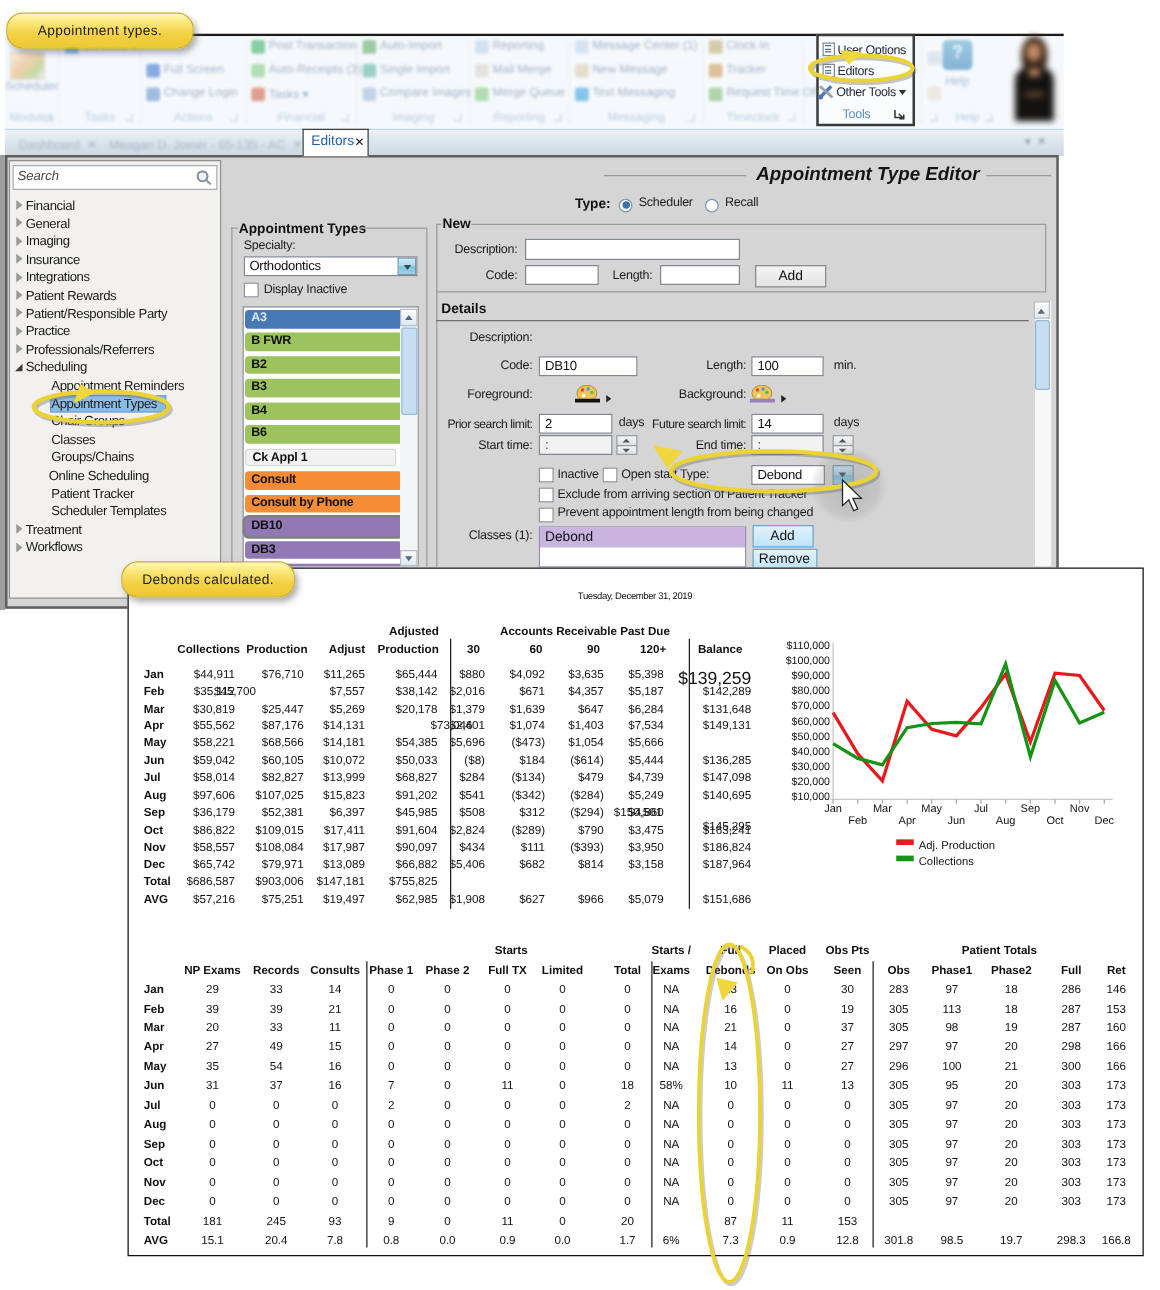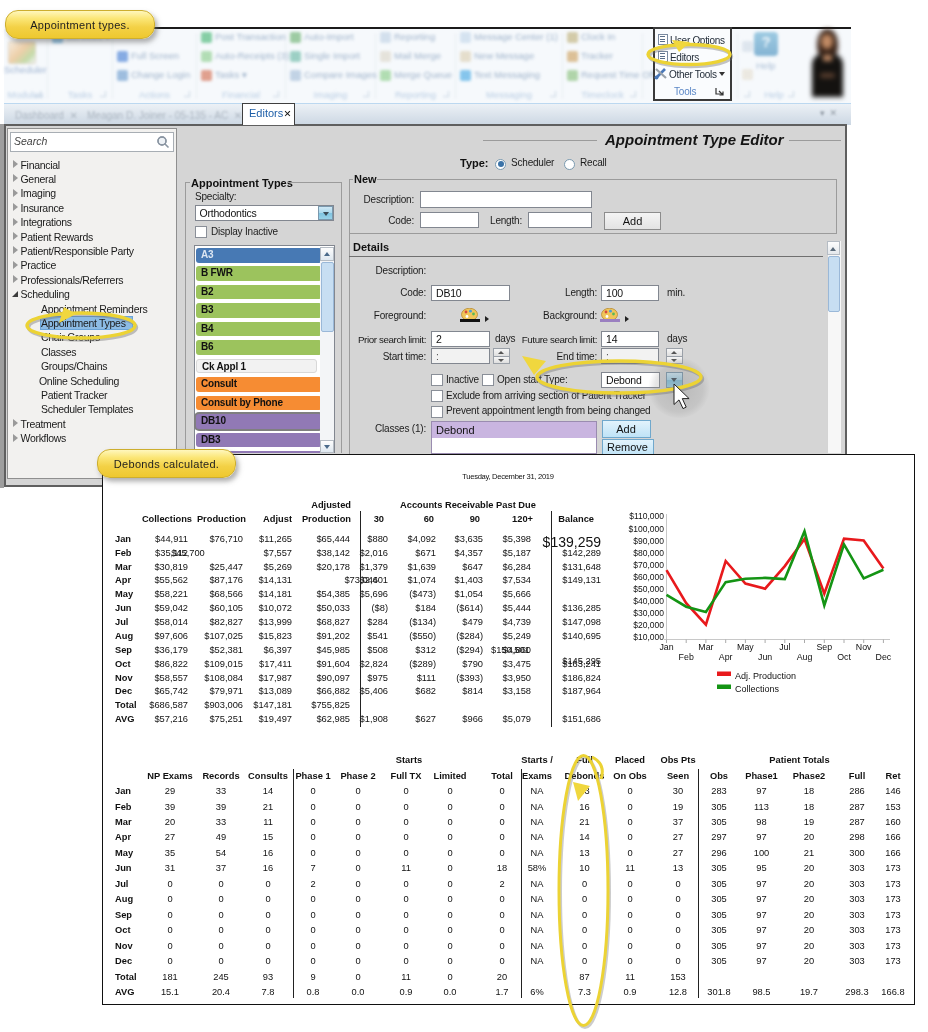--- a/index.html
+++ b/index.html
@@ -395,21 +395,21 @@
 <div class="cell" style="left:326px;top:617.0px;width:110px;text-align:right;font-size:9.3px;z-index:6;">($134)</div>
 <div class="cell" style="left:373px;top:617.0px;width:110px;text-align:right;font-size:9.3px;z-index:6;">$479</div>
 <div class="cell" style="left:421px;top:617.0px;width:110px;text-align:right;font-size:9.3px;z-index:6;">$4,739</div>
 <div class="cell" style="left:491px;top:617.0px;width:110px;text-align:right;font-size:9.3px;z-index:6;">$147,098</div>
 <div class="hcell" style="left:115px;top:630.9px;z-index:6;">Aug</div>
 <div class="cell" style="left:78px;top:630.9px;width:110px;text-align:right;font-size:9.3px;z-index:6;">$97,606</div>
 <div class="cell" style="left:133px;top:630.9px;width:110px;text-align:right;font-size:9.3px;z-index:6;">$107,025</div>
 <div class="cell" style="left:182px;top:630.9px;width:110px;text-align:right;font-size:9.3px;z-index:6;">$15,823</div>
 <div class="cell" style="left:240px;top:630.9px;width:110px;text-align:right;font-size:9.3px;z-index:6;">$91,202</div>
 <div class="cell" style="left:278px;top:630.9px;width:110px;text-align:right;font-size:9.3px;z-index:6;">$541</div>
-<div class="cell" style="left:326px;top:630.9px;width:110px;text-align:right;font-size:9.3px;z-index:6;">($550)</div>
+<div class="cell" style="left:326px;top:630.9px;width:110px;text-align:right;font-size:9.3px;z-index:6;">($342)</div>
 <div class="cell" style="left:373px;top:630.9px;width:110px;text-align:right;font-size:9.3px;z-index:6;">($284)</div>
 <div class="cell" style="left:421px;top:630.9px;width:110px;text-align:right;font-size:9.3px;z-index:6;">$5,249</div>
 <div class="cell" style="left:491px;top:630.9px;width:110px;text-align:right;font-size:9.3px;z-index:6;">$140,695</div>
 <div class="hcell" style="left:115px;top:644.8px;z-index:6;">Sep</div>
 <div class="cell" style="left:78px;top:644.8px;width:110px;text-align:right;font-size:9.3px;z-index:6;">$36,179</div>
 <div class="cell" style="left:133px;top:644.8px;width:110px;text-align:right;font-size:9.3px;z-index:6;">$52,381</div>
 <div class="cell" style="left:182px;top:644.8px;width:110px;text-align:right;font-size:9.3px;z-index:6;">$6,397</div>
 <div class="cell" style="left:240px;top:644.8px;width:110px;text-align:right;font-size:9.3px;z-index:6;">$45,985</div>
 <div class="cell" style="left:278px;top:644.8px;width:110px;text-align:right;font-size:9.3px;z-index:6;">$508</div>
 <div class="cell" style="left:326px;top:644.8px;width:110px;text-align:right;font-size:9.3px;z-index:6;">$312</div>
@@ -424,21 +424,21 @@
 <div class="cell" style="left:278px;top:658.6px;width:110px;text-align:right;font-size:9.3px;z-index:6;">$2,824</div>
 <div class="cell" style="left:326px;top:658.6px;width:110px;text-align:right;font-size:9.3px;z-index:6;">($289)</div>
 <div class="cell" style="left:373px;top:658.6px;width:110px;text-align:right;font-size:9.3px;z-index:6;">$790</div>
 <div class="cell" style="left:421px;top:658.6px;width:110px;text-align:right;font-size:9.3px;z-index:6;">$3,475</div>
 <div class="cell" style="left:491px;top:658.6px;width:110px;text-align:right;font-size:9.3px;z-index:6;">$163,241</div>
 <div class="hcell" style="left:115px;top:672.5px;z-index:6;">Nov</div>
 <div class="cell" style="left:78px;top:672.5px;width:110px;text-align:right;font-size:9.3px;z-index:6;">$58,557</div>
 <div class="cell" style="left:133px;top:672.5px;width:110px;text-align:right;font-size:9.3px;z-index:6;">$108,084</div>
 <div class="cell" style="left:182px;top:672.5px;width:110px;text-align:right;font-size:9.3px;z-index:6;">$17,987</div>
 <div class="cell" style="left:240px;top:672.5px;width:110px;text-align:right;font-size:9.3px;z-index:6;">$90,097</div>
-<div class="cell" style="left:278px;top:672.5px;width:110px;text-align:right;font-size:9.3px;z-index:6;">$975</div>
+<div class="cell" style="left:278px;top:672.5px;width:110px;text-align:right;font-size:9.3px;z-index:6;">$434</div>
 <div class="cell" style="left:326px;top:672.5px;width:110px;text-align:right;font-size:9.3px;z-index:6;">$111</div>
 <div class="cell" style="left:373px;top:672.5px;width:110px;text-align:right;font-size:9.3px;z-index:6;">($393)</div>
 <div class="cell" style="left:421px;top:672.5px;width:110px;text-align:right;font-size:9.3px;z-index:6;">$3,950</div>
 <div class="cell" style="left:491px;top:672.5px;width:110px;text-align:right;font-size:9.3px;z-index:6;">$186,824</div>
 <div class="hcell" style="left:115px;top:686.4px;z-index:6;">Dec</div>
 <div class="cell" style="left:78px;top:686.4px;width:110px;text-align:right;font-size:9.3px;z-index:6;">$65,742</div>
 <div class="cell" style="left:133px;top:686.4px;width:110px;text-align:right;font-size:9.3px;z-index:6;">$79,971</div>
 <div class="cell" style="left:182px;top:686.4px;width:110px;text-align:right;font-size:9.3px;z-index:6;">$13,089</div>
 <div class="cell" style="left:240px;top:686.4px;width:110px;text-align:right;font-size:9.3px;z-index:6;">$66,882</div>
 <div class="cell" style="left:278px;top:686.4px;width:110px;text-align:right;font-size:9.3px;z-index:6;">$5,406</div>

